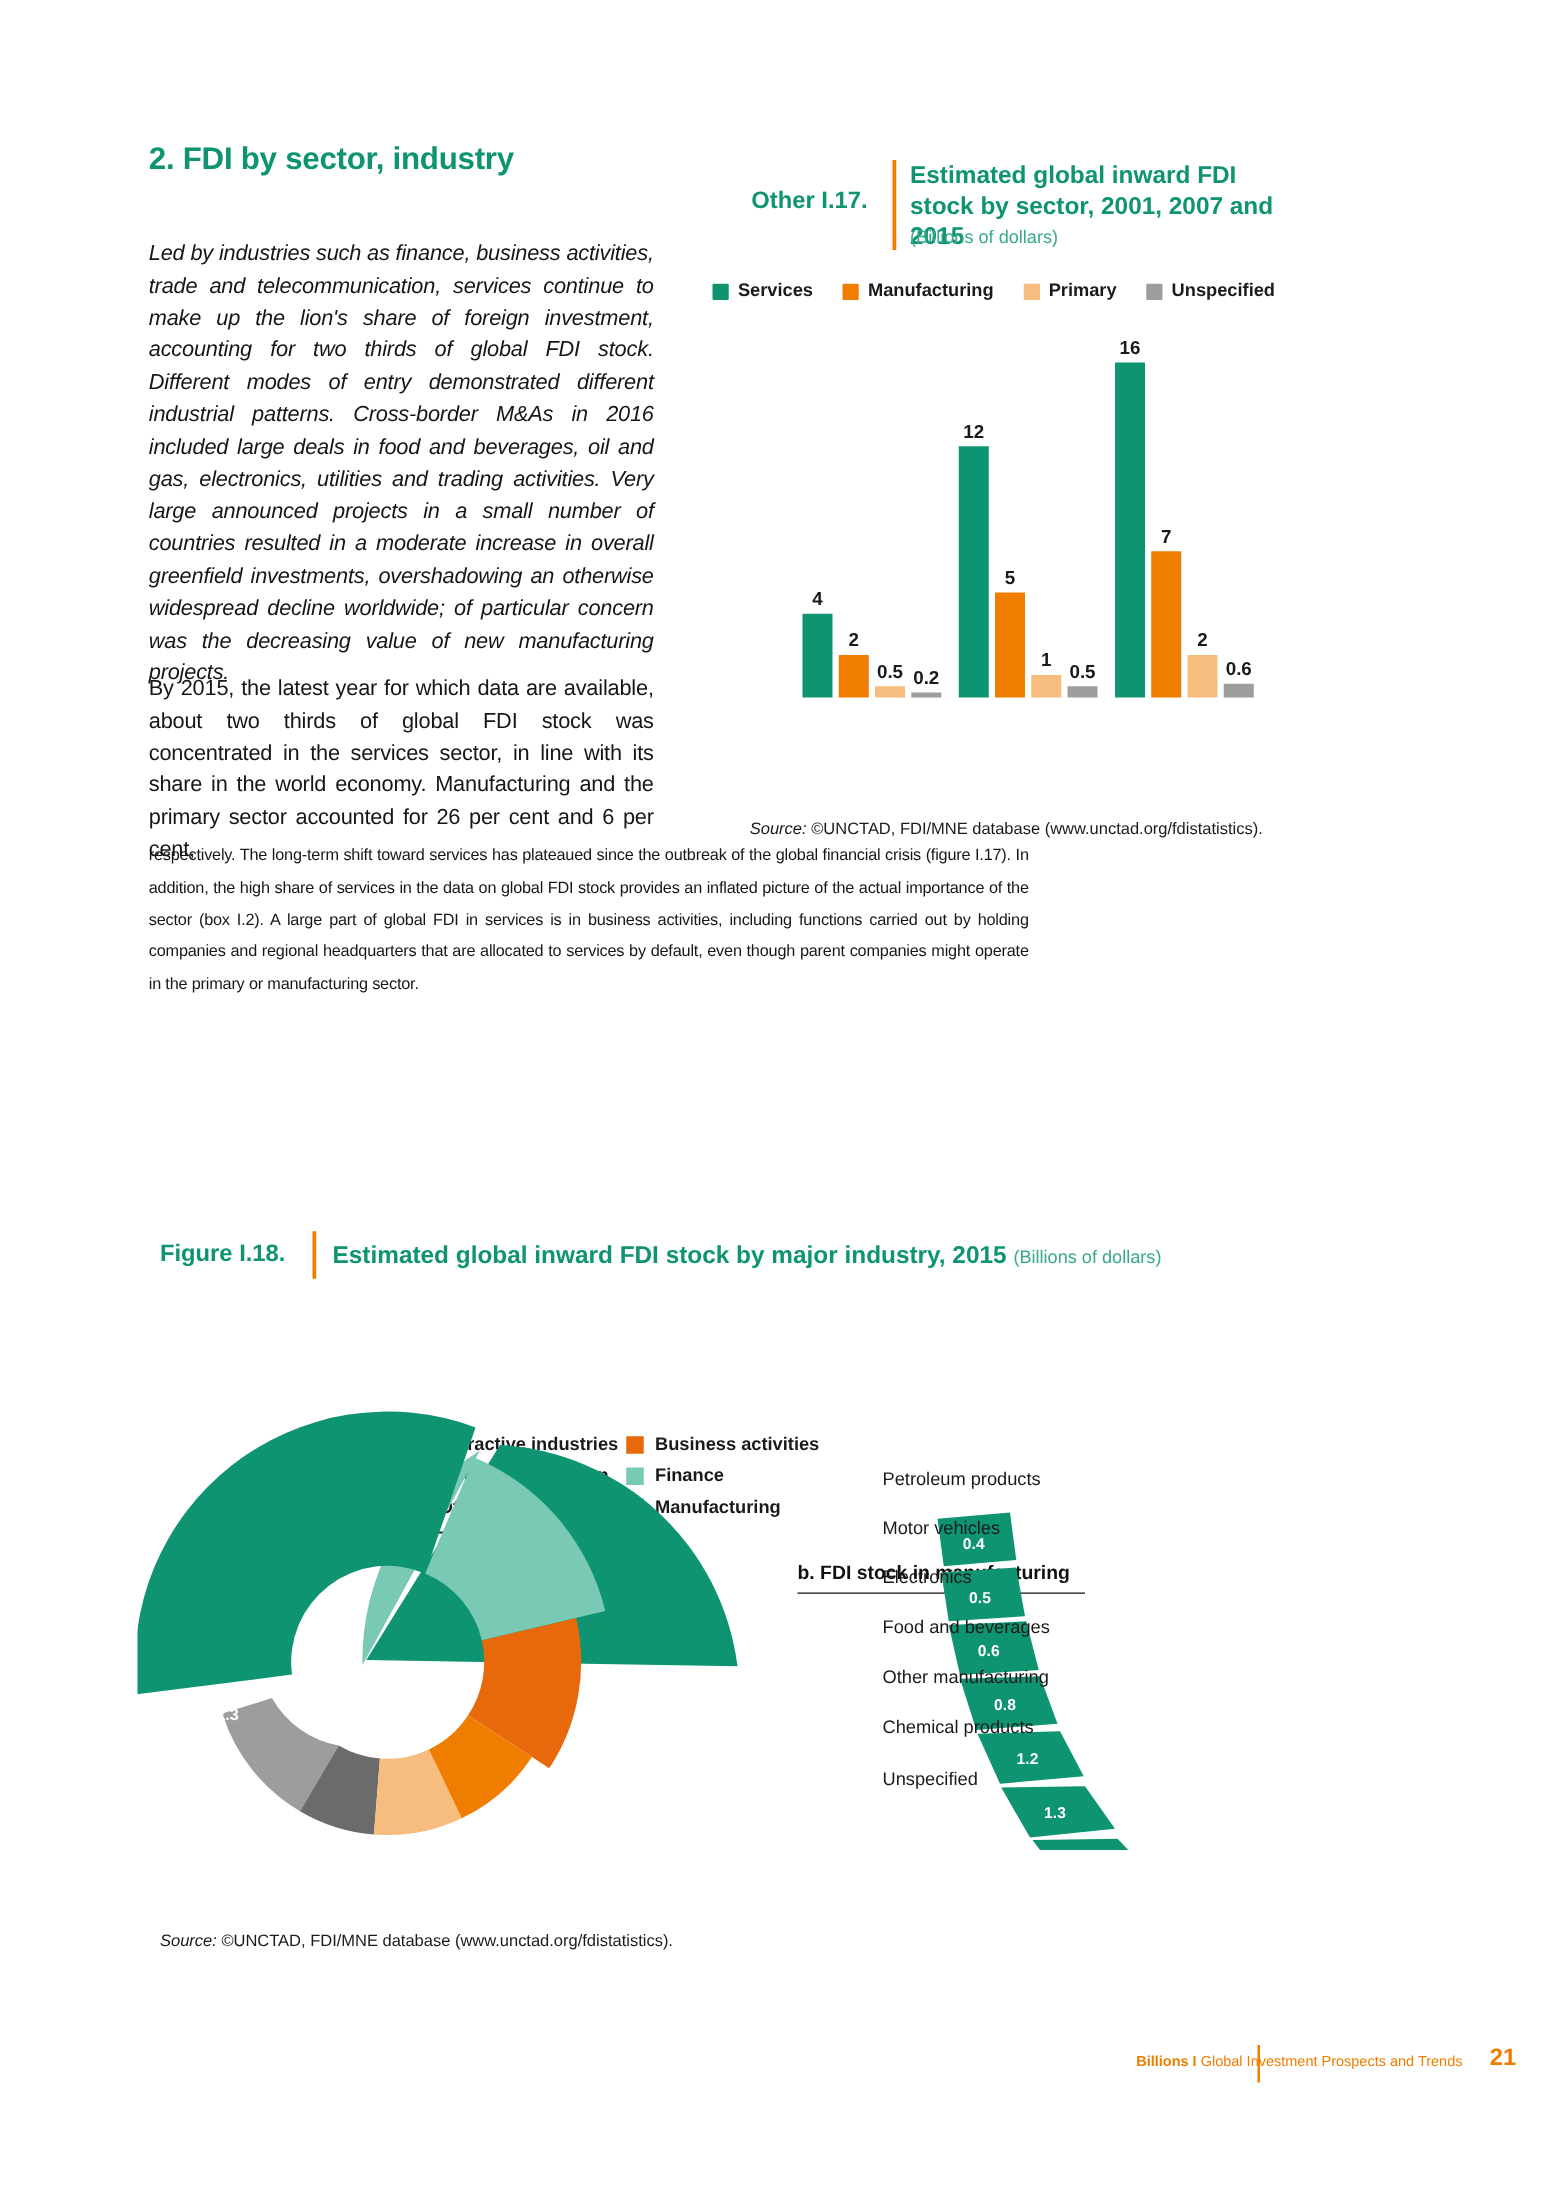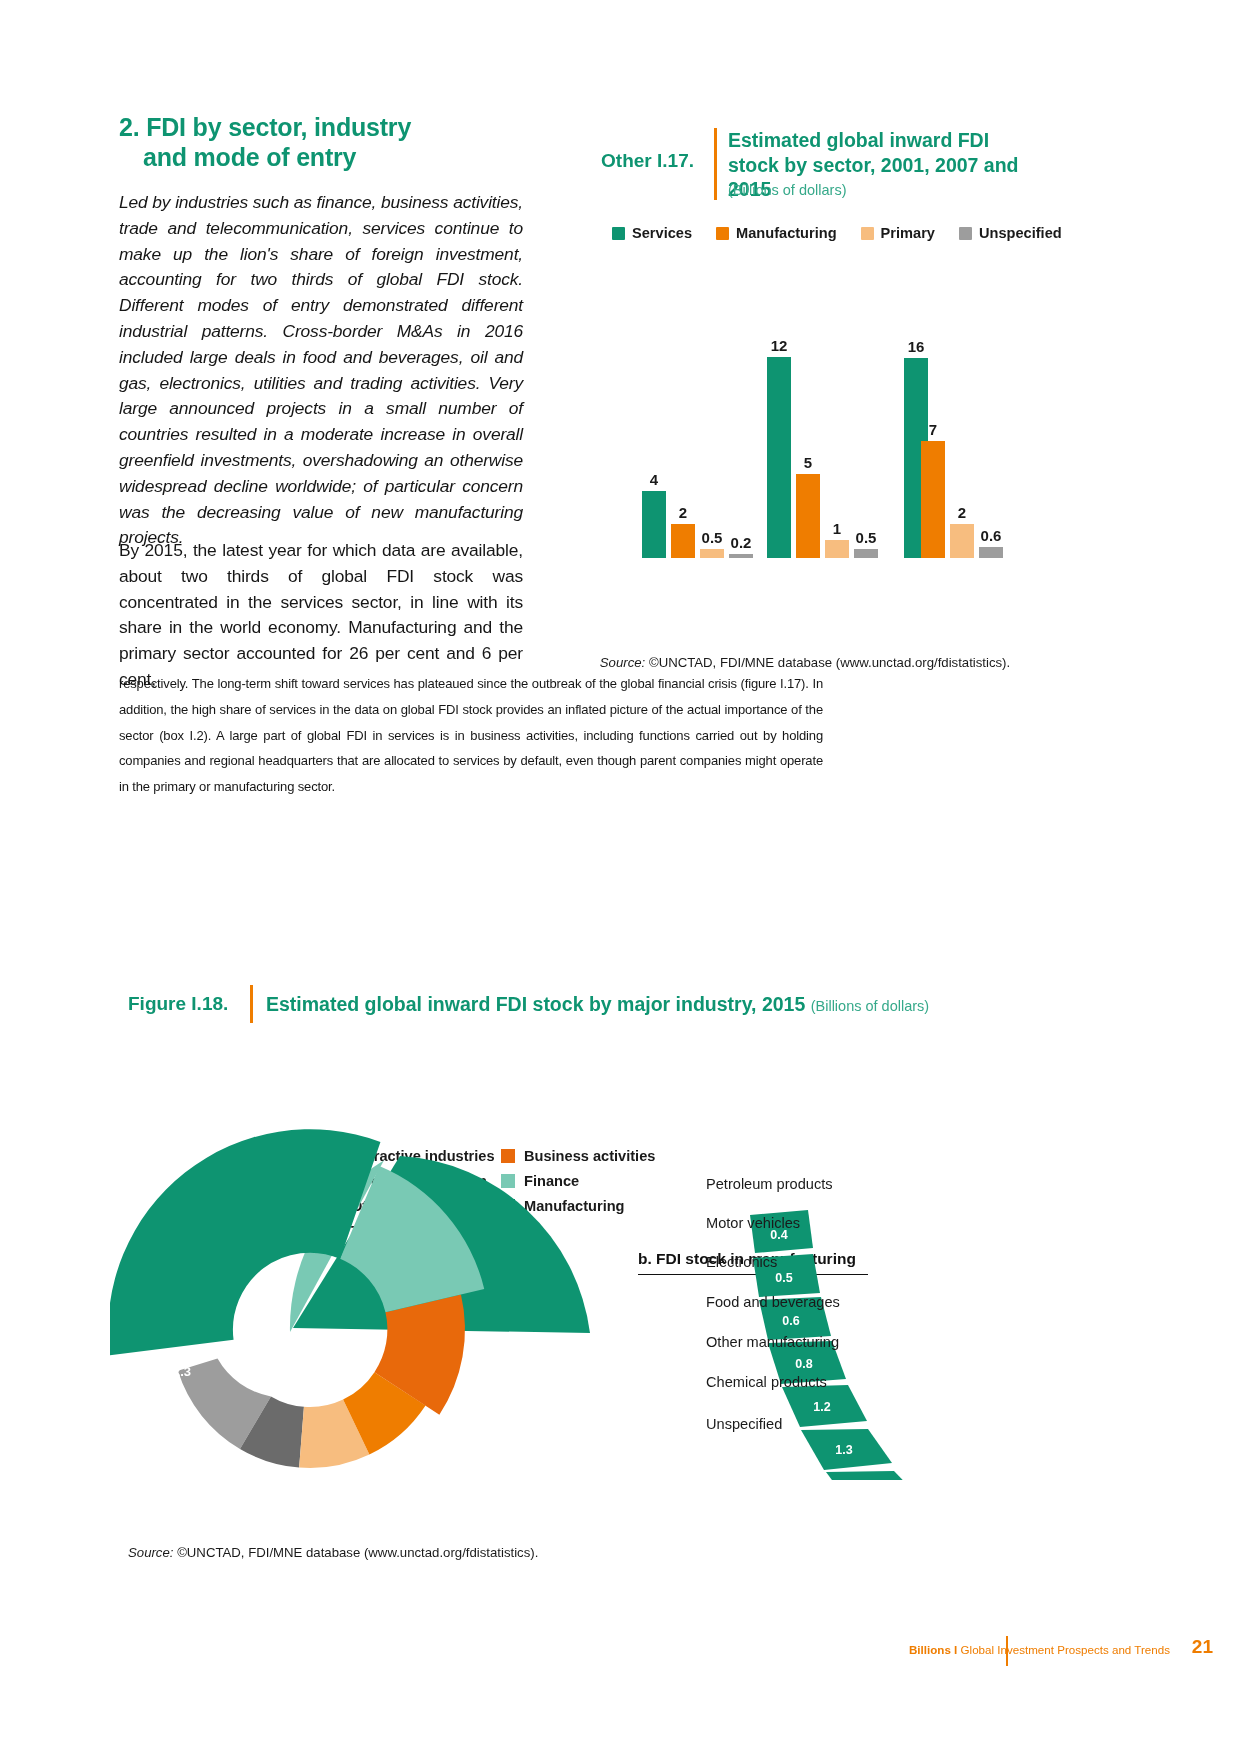--- a/index.html
+++ b/index.html
@@ -48,21 +48,21 @@
     color:#0e9471;font-weight:bold;font-size:19.5px;line-height:24.5px;
   }
   .fig-units{
     position:absolute;left:130px;top:62px;
     color:#36a98a;font-size:14.5px;
   }
 
   
   .bc-legend{
     position:absolute;left:612px;top:225px;width:408px;
-    display:flex;align-items:center;justify-content:flex-start;gap:0px;
+    display:flex;align-items:center;justify-content:flex-end;gap:0px;
   }
   .bc-legend .li{display:flex;align-items:center;font-size:14.6px;font-weight:bold;color:#1a1a1a;}
   .bc-legend .sw{width:13px;height:13px;margin-right:7px;border-radius:1px;flex:none;}
   .li.services{margin-left:0px;}
   .li.manufacturing{margin-left:24px;}
   .li.primary{margin-left:24px;}
   .li.unspecified{margin-left:24px;}
 
   
   .bc-plot{position:absolute;left:612px;top:272px;width:410px;height:286px;}
@@ -134,21 +134,20 @@
     font-size:19px;font-weight:bold;color:#ef7d00;
   }
 </style>
 </head>
 <body>
 
 <div class="page">
 
   <div class="sec-title">
     <span>2. FDI by sector, industry</span>
-    <span class="l2">and mode of entry</span>
   </div>
 
   <div class="lead-para">Led by industries such as finance, business activities, trade and telecommunication, services continue to make up the lion's share of foreign investment, accounting for two thirds of global FDI stock. Different modes of entry demonstrated different industrial patterns. Cross-border M&amp;As in 2016 included large deals in food and beverages, oil and gas, electronics, utilities and trading activities. Very large announced projects in a small number of countries resulted in a moderate increase in overall greenfield investments, overshadowing an otherwise widespread decline worldwide; of particular concern was the decreasing value of new manufacturing projects.</div>
   <div class="body-para2">By 2015, the latest year for which data are available, about two thirds of global FDI stock was concentrated in the services sector, in line with its share in the world economy. Manufacturing and the primary sector accounted for 26 per cent and 6 per cent,</div>
   <div class="body-para3">respectively. The long-term shift toward services has plateaued since the outbreak of the global financial crisis (figure I.17). In addition, the high share of services in the data on global FDI stock provides an inflated picture of the actual importance of the sector (box I.2). A large part of global FDI in services is in business activities, including functions carried out by holding companies and regional headquarters that are allocated to services by default, even though parent companies might operate in the primary or manufacturing sector.</div>
 
   <div class="fig17-head">
     <div class="fig-num">Other I.17.</div>
     <div class="fig-rule"></div>
     <div class="fig-title">Estimated global inward FDI stock by sector, 2001, 2007 and 2015</div>
@@ -200,21 +199,21 @@
       </div>
       <div class="bar" style="left:58px;height:18px;background:#f7bd7f">
         <span class="val">1</span>
       </div>
       <div class="bar" style="left:87px;height:9px;background:#9d9d9d">
         <span class="val">0.5</span>
       </div>
     </div>
 
     <div class="grp" style="left:280px;">
-      <div class="bar" style="left:12px;height:200px;background:#0e9471">
+      <div class="bar" style="left:0px;height:268px;background:#0e9471">
         <span class="val">16</span>
       </div>
       <div class="bar" style="left:29px;height:117px;background:#ef7d00">
         <span class="val">7</span>
       </div>
       <div class="bar" style="left:58px;height:34px;background:#f7bd7f">
         <span class="val">2</span>
       </div>
       <div class="bar" style="left:87px;height:11px;background:#9d9d9d">
         <span class="val">0.6</span>

